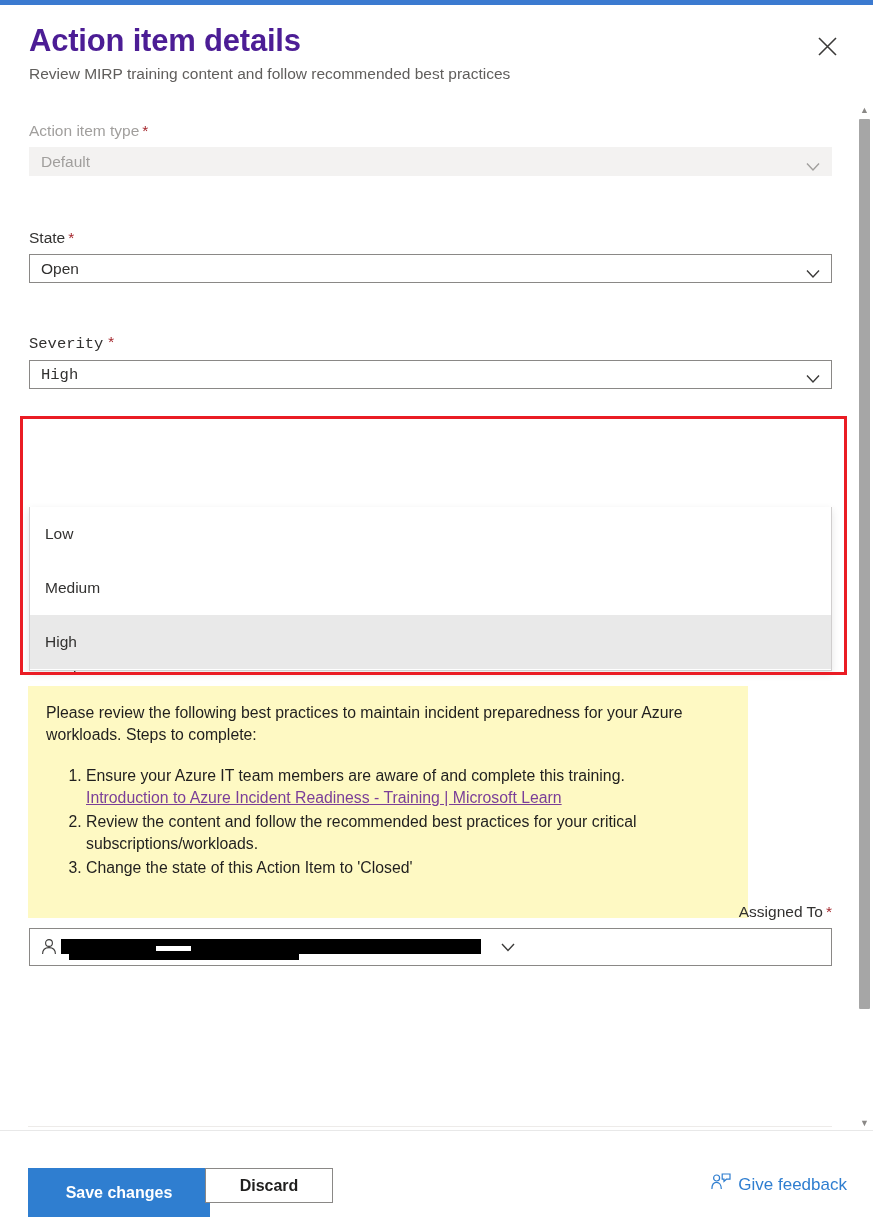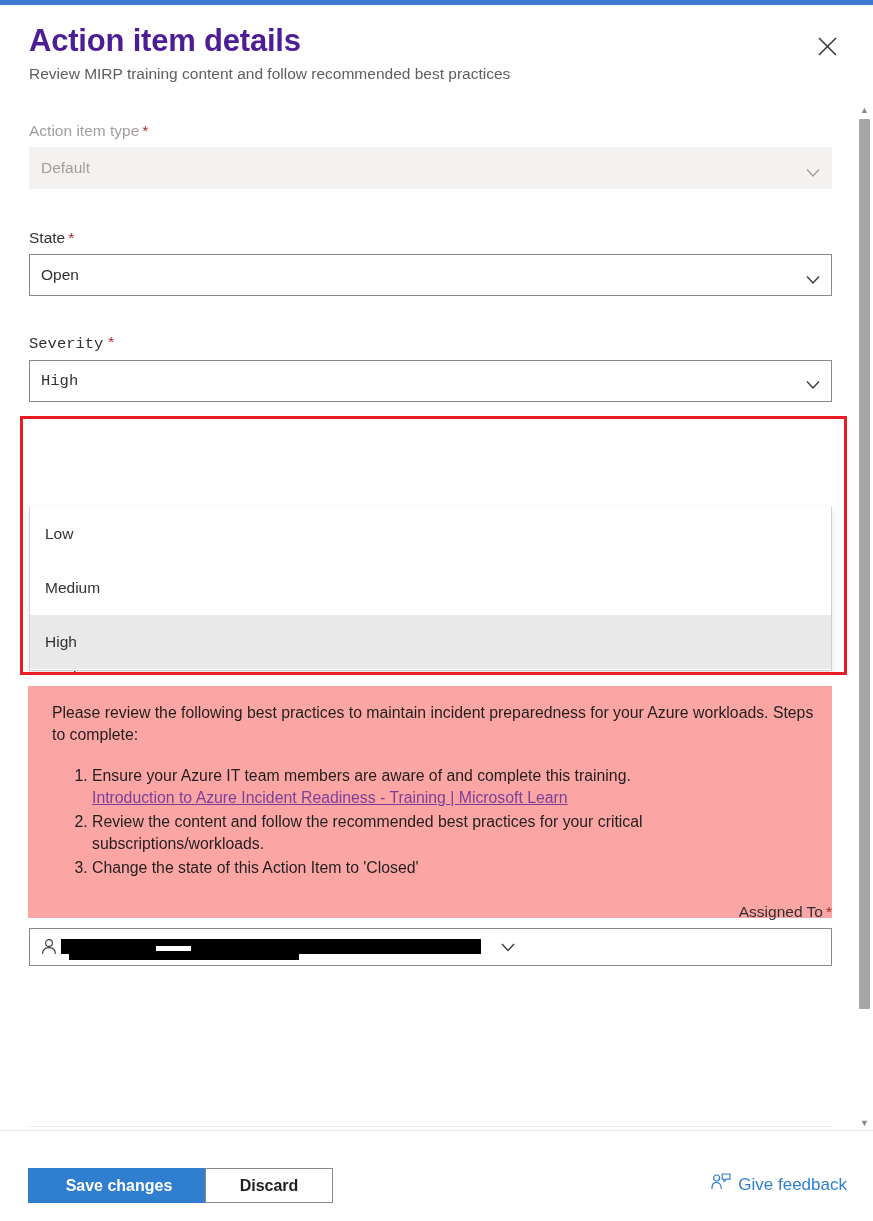--- a/index.html
+++ b/index.html
@@ -73,21 +73,21 @@
   .field { position: absolute; left: 29px; width: 803px; }
   .field-label {
     font-size: 15.5px; color: #323130;
     margin-bottom: 7px; display: block; white-space: nowrap;
   }
   .field-label.disabled { color: #a19f9d; }
   .req { color: #a4262c; margin-left: 3px; font-size: 15.5px; }
 
   .combo {
     position: relative;
-    height: 42px; width: 803px;
+    height: 29px; width: 803px;
     border: 1px solid #8a8886;
     background: #ffffff;
     display: flex; align-items: center;
     padding: 0 34px 0 11px;
     font-size: 15.5px; color: #323130;
     cursor: pointer;
   }
   .combo.disabled {
     background: #f3f2f1; border-color: #f3f2f1; color: #a19f9d;
     cursor: default;
@@ -127,23 +127,23 @@
     pointer-events: none;
   }
 
   
   .desc-label {
     position: absolute; left: 29px; top: 553px;
     font-size: 15.5px; color: #323130; z-index: 5;
   }
   .desc-box {
     position: absolute; left: 28px; top: 583px;
-    width: 804px; height: 232px;
-    background: #fca5a5;
-    padding: 16px 18px 14px 24px;
+    width: 720px; height: 232px;
+    background: #fef9c3;
+    padding: 16px 18px 14px 18px;
     font-size: 15.8px; color: #201f1e; line-height: 1.42;
   }
   .desc-box p { margin: 0; }
   .desc-box ol {
     margin: 18px 0 0 0; padding-left: 40px;
   }
   .desc-box ol li { margin-bottom: 1px; }
   .desc-link {
     color: #7b3f98; text-decoration: underline; cursor: pointer;
   }
@@ -184,21 +184,21 @@
   
   .footer {
     position: absolute; left: 0; bottom: 0;
     width: 873px; height: 91px;
     background: #ffffff;
     border-top: 1px solid #e8e8e8;
     z-index: 50;
   }
   .btn-primary {
     position: absolute; left: 28px; top: 37px;
-    width: 182px; height: 35px;
+    width: 182px; height: 49px;
     background: #2f7ed0; color: #ffffff;
     border: 1px solid #2f7ed0;
     font-size: 16px; font-weight: bold;
     font-family: "Liberation Sans", sans-serif;
     cursor: pointer;
   }
   .btn-secondary {
     position: absolute; left: 205px; top: 37px;
     width: 128px; height: 35px;
     background: #ffffff; color: #201f1e;

